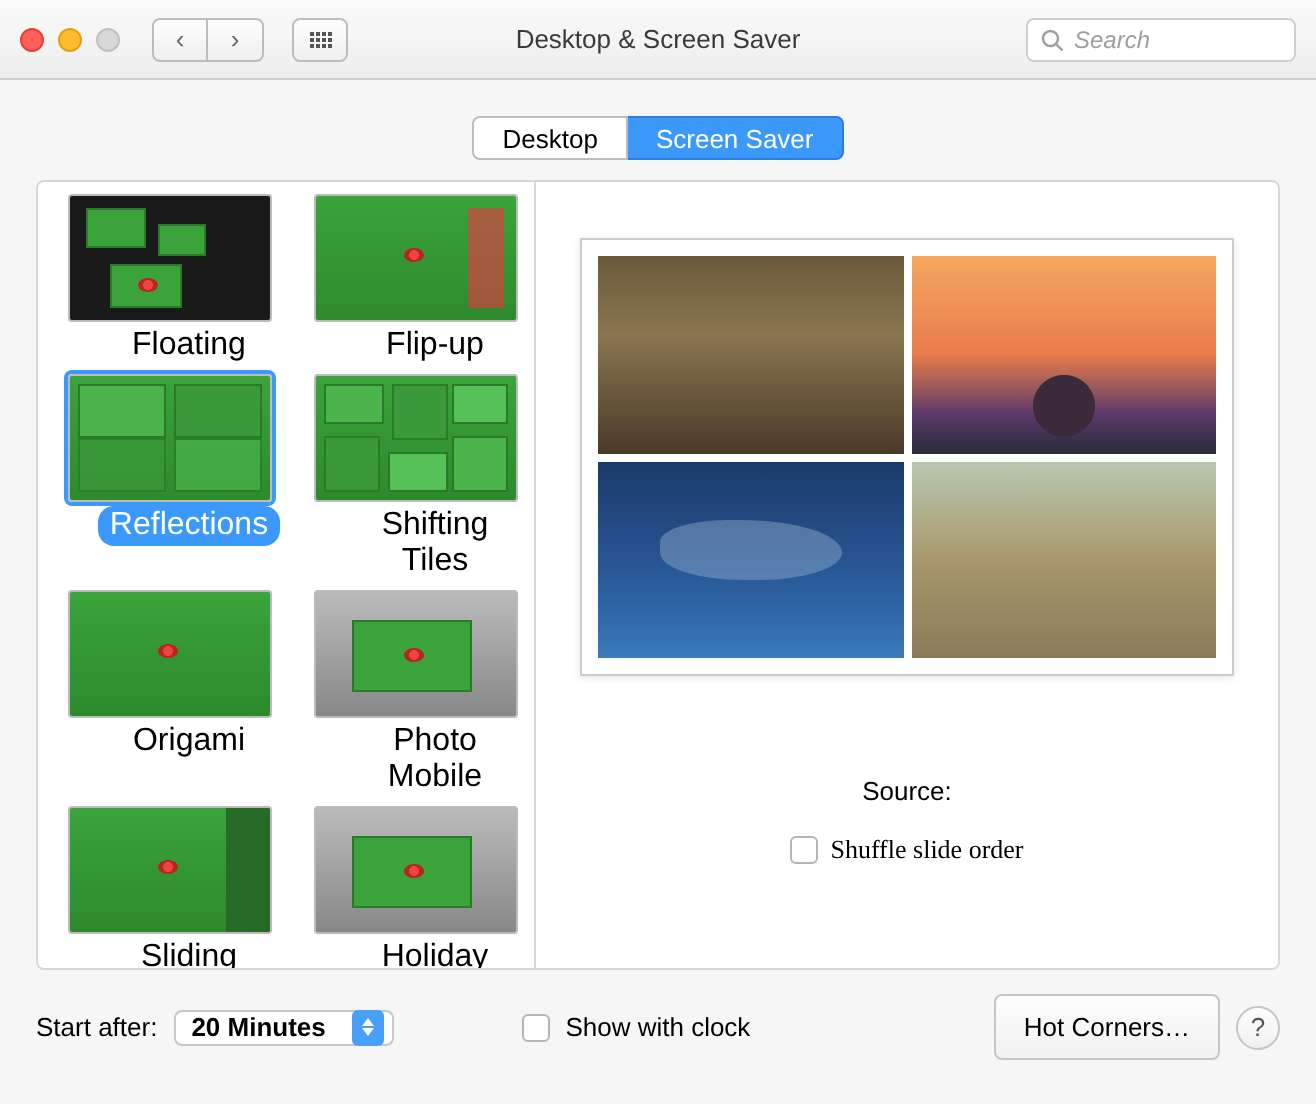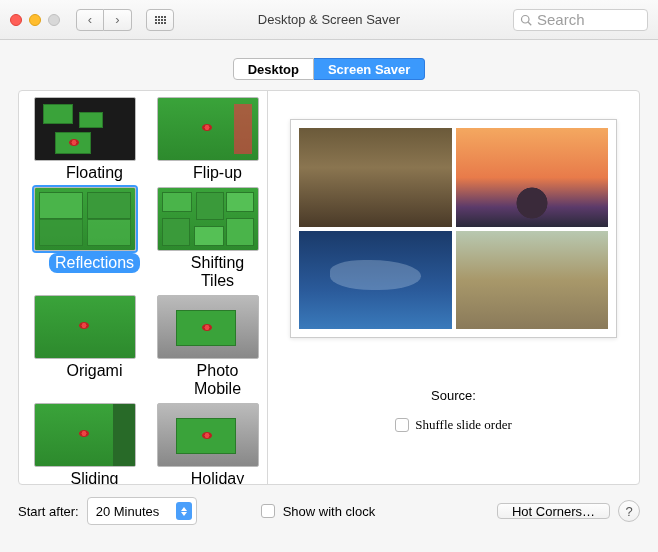--- a/index.html
+++ b/index.html
@@ -59,27 +59,28 @@
 }
 .search-field {
   margin-left: auto;
   width: 135px; height: 22px;
   border: 1px solid #cfcfcf;
   border-radius: 4px;
   background: #fff;
   display: flex; align-items: center;
   padding: 0 6px;
   color: #9e9e9e;
-  font-size: 15px;
+  font-size: 12px;
   gap: 5px;
+  font-style: italic;
 }
 .search-field svg { flex-shrink: 0; }
 .content { background: #f6f6f6; height: calc(552px - 40px); }
 .tab-bar { display: flex; justify-content: center; padding: 18px 0 10px; }
-.tab-seg { display: flex; font-weight: bold; }
+.tab-seg { display: flex; }
 .tab {
   height: 22px;
   padding: 0 14px;
   border: 1px solid #bcbcbc;
   background: #fff;
   font-size: 13px;
   display: flex; align-items: center;
   cursor: pointer;
 }
 .tab.first { border-radius: 4px 0 0 4px; }
@@ -185,30 +186,31 @@
   background: #fff;
 }
 
 .bottom-bar {
   display: flex; align-items: center;
   padding: 12px 18px 0;
   gap: 8px;
 }
 .bottom-bar .label { font-size: 13px; }
 .select-small {
-  width: 110px; height: 28px;
+  width: 110px; height: 18px;
   background: #fff;
   border: 1px solid #c8c8c8;
   border-radius: 4px;
   display: flex; align-items: center;
   padding: 0 4px 0 8px;
   font-size: 13px;
+  font-weight: bold;
 }
 .push-btn {
-  height: 16px;
+  height: 33px;
   padding: 0 14px;
   background: linear-gradient(#fdfdfd,#f1f1f1);
   border: 1px solid #c5c5c5;
   border-radius: 4px;
   font-size: 13px;
   display: flex; align-items: center;
 }
 .help-btn {
   width: 22px; height: 22px;
   border: 1px solid #c5c5c5;

